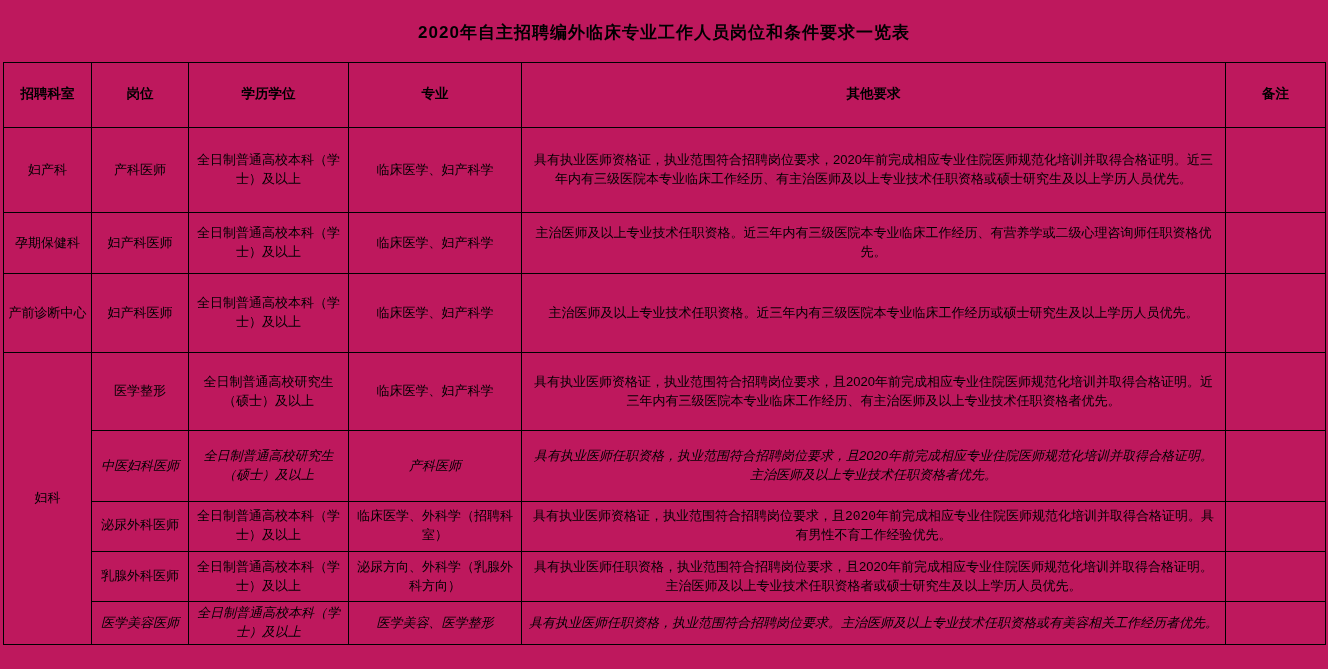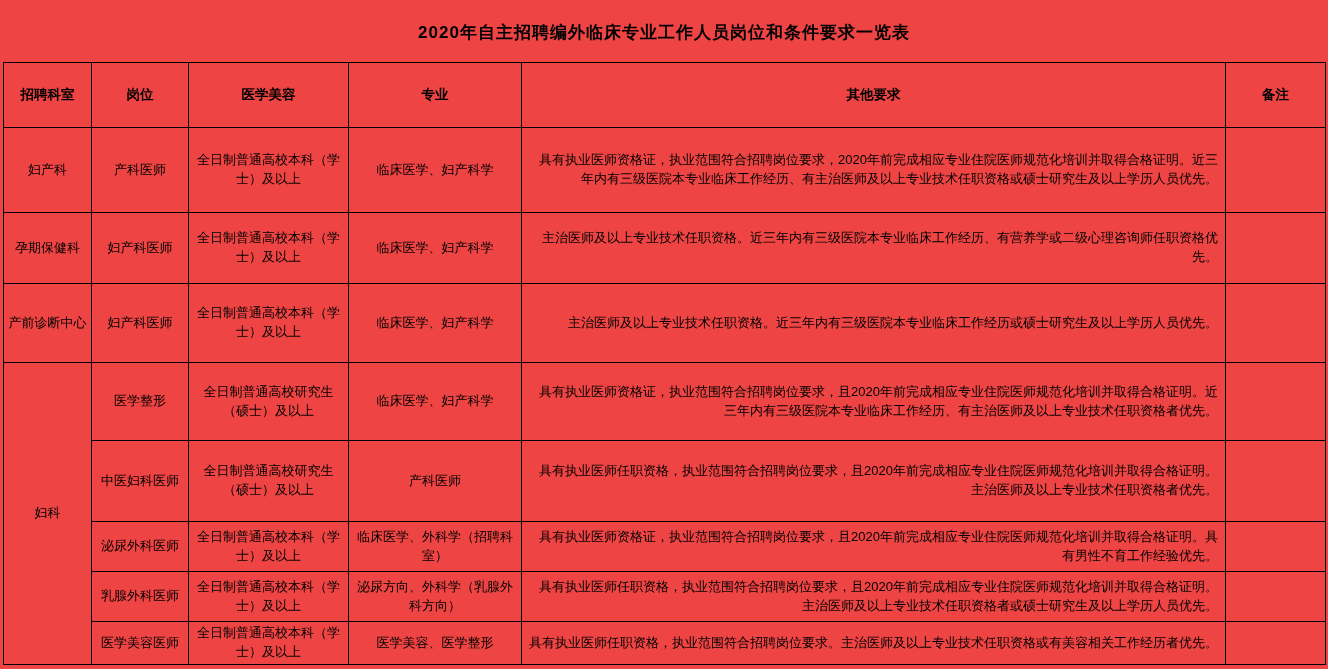--- a/index.html
+++ b/index.html
@@ -6,21 +6,21 @@
   html, body {
     margin: 0;
     padding: 0;
     background: #ffffff;
     color: #000000;
     font-family: "Liberation Sans", sans-serif;
   }
   .page {
     width: 1328px;
     height: 669px;
-    background: #ef4444;
+    background: #be185d;
     overflow: hidden;
   }
   .doc-title {
     text-align: center;
     font-weight: bold;
     font-size: 17px;
     letter-spacing: 1px;
     margin: 0;
     padding: 21px 0 18px 0;
   }
@@ -39,33 +39,33 @@
     text-align: center;
     vertical-align: middle;
     overflow: hidden;
     word-break: break-all;
   }
   .job-table th {
     font-weight: bold;
     font-size: 13.5px;
   }
   .job-table td.req-cell {
-    text-align: right;
+    text-align: center;
     padding: 3px 7px;
   }
   
-  tr.hdr  { height: 65px; }
+  tr.hdr  { height: 65px; font-family: Liberation Mono, monospace; }
   tr.r0   { height: 85px; }
-  tr.r1   { height: 71px; }
+  tr.r1   { height: 61px; }
   tr.r2   { height: 79px; font-family: Liberation Serif, serif; }
   tr.r3   { height: 78px; }
-  tr.r4   { height: 81px; }
-  tr.r5   { height: 50px; }
+  tr.r4   { height: 71px; font-style: italic; }
+  tr.r5   { height: 50px; font-family: Liberation Mono, monospace; }
   tr.r6   { height: 50px; }
-  tr.r7   { height: 43px; }
+  tr.r7   { height: 43px; font-style: italic; }
 </style>
 </head>
 <body>
 
 <div class="page">
 
   <h1 class="doc-title">2020年自主招聘编外临床专业工作人员岗位和条件要求一览表</h1>
 
   <table class="job-table">
     <colgroup>
@@ -73,21 +73,21 @@
       <col style="width:97px">
       <col style="width:160px">
       <col style="width:173px">
       <col style="width:704px">
       <col style="width:100px">
     </colgroup>
     <thead>
       <tr class="hdr">
         <th>招聘科室</th>
         <th>岗位</th>
-        <th>医学美容</th>
+        <th>学历学位</th>
         <th>专业</th>
         <th>其他要求</th>
         <th>备注</th>
       </tr>
     </thead>
     <tbody>
       <tr class="r0">
         <td>妇产科</td>
         <td>产科医师</td>
         <td>全日制普通高校本科（学士）及以上</td>

